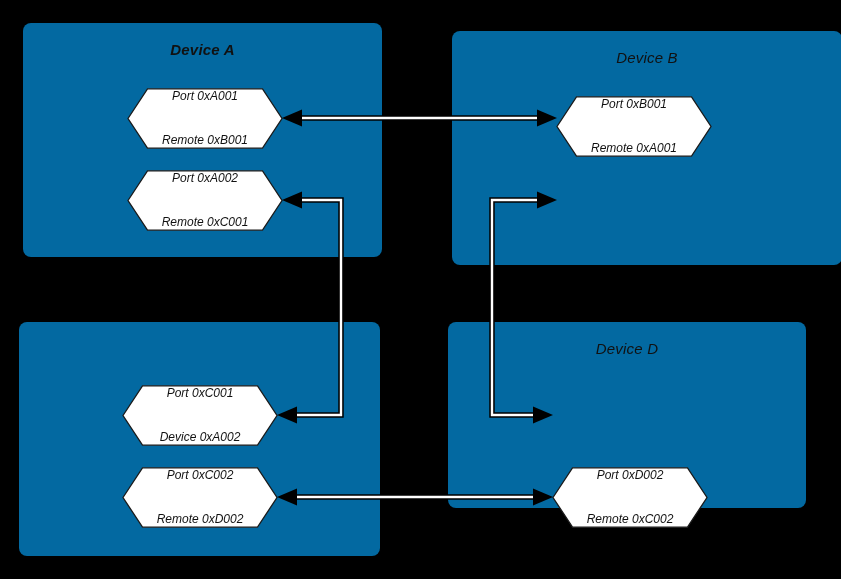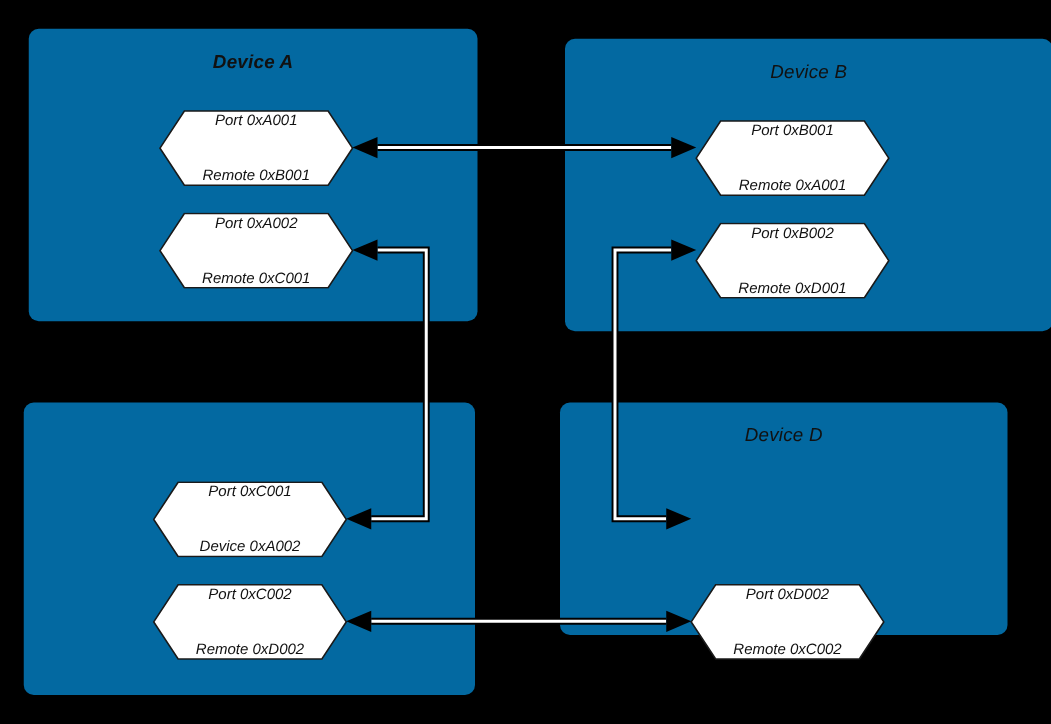--- a/index.html
+++ b/index.html
@@ -88,29 +88,20 @@
     <div class="device-title">Device B</div>
     <div class="hex" style="left:104px; top:65px;">
       <svg width="156" height="61">
         <polygon class="hexshape" points="1,30.5 20.5,0.8 135.5,0.8 155,30.5 135.5,60.2 20.5,60.2"></polygon>
       </svg>
       <div class="hex-label">
         <div>Port 0xB001</div>
         <div>Remote 0xA001</div>
       </div>
     </div>
-    <div class="hex" style="left:104px; top:147px;">
-      <svg width="156" height="61">
-        <polygon class="hexshape" points="1,30.5 20.5,0.8 135.5,0.8 155,30.5 135.5,60.2 20.5,60.2"></polygon>
-      </svg>
-      <div class="hex-label">
-        <div>Port 0xB002</div>
-        <div>Remote 0xD001</div>
-      </div>
-    </div>
   </div>
 
   <div class="device" style="left:19px; top:322px; width:361px; height:234px;">
     <div class="hex" style="left:103px; top:63px;">
       <svg width="156" height="61">
         <polygon class="hexshape" points="1,30.5 20.5,0.8 135.5,0.8 155,30.5 135.5,60.2 20.5,60.2"></polygon>
       </svg>
       <div class="hex-label">
         <div>Port 0xC001</div>
         <div>Device 0xA002</div>

